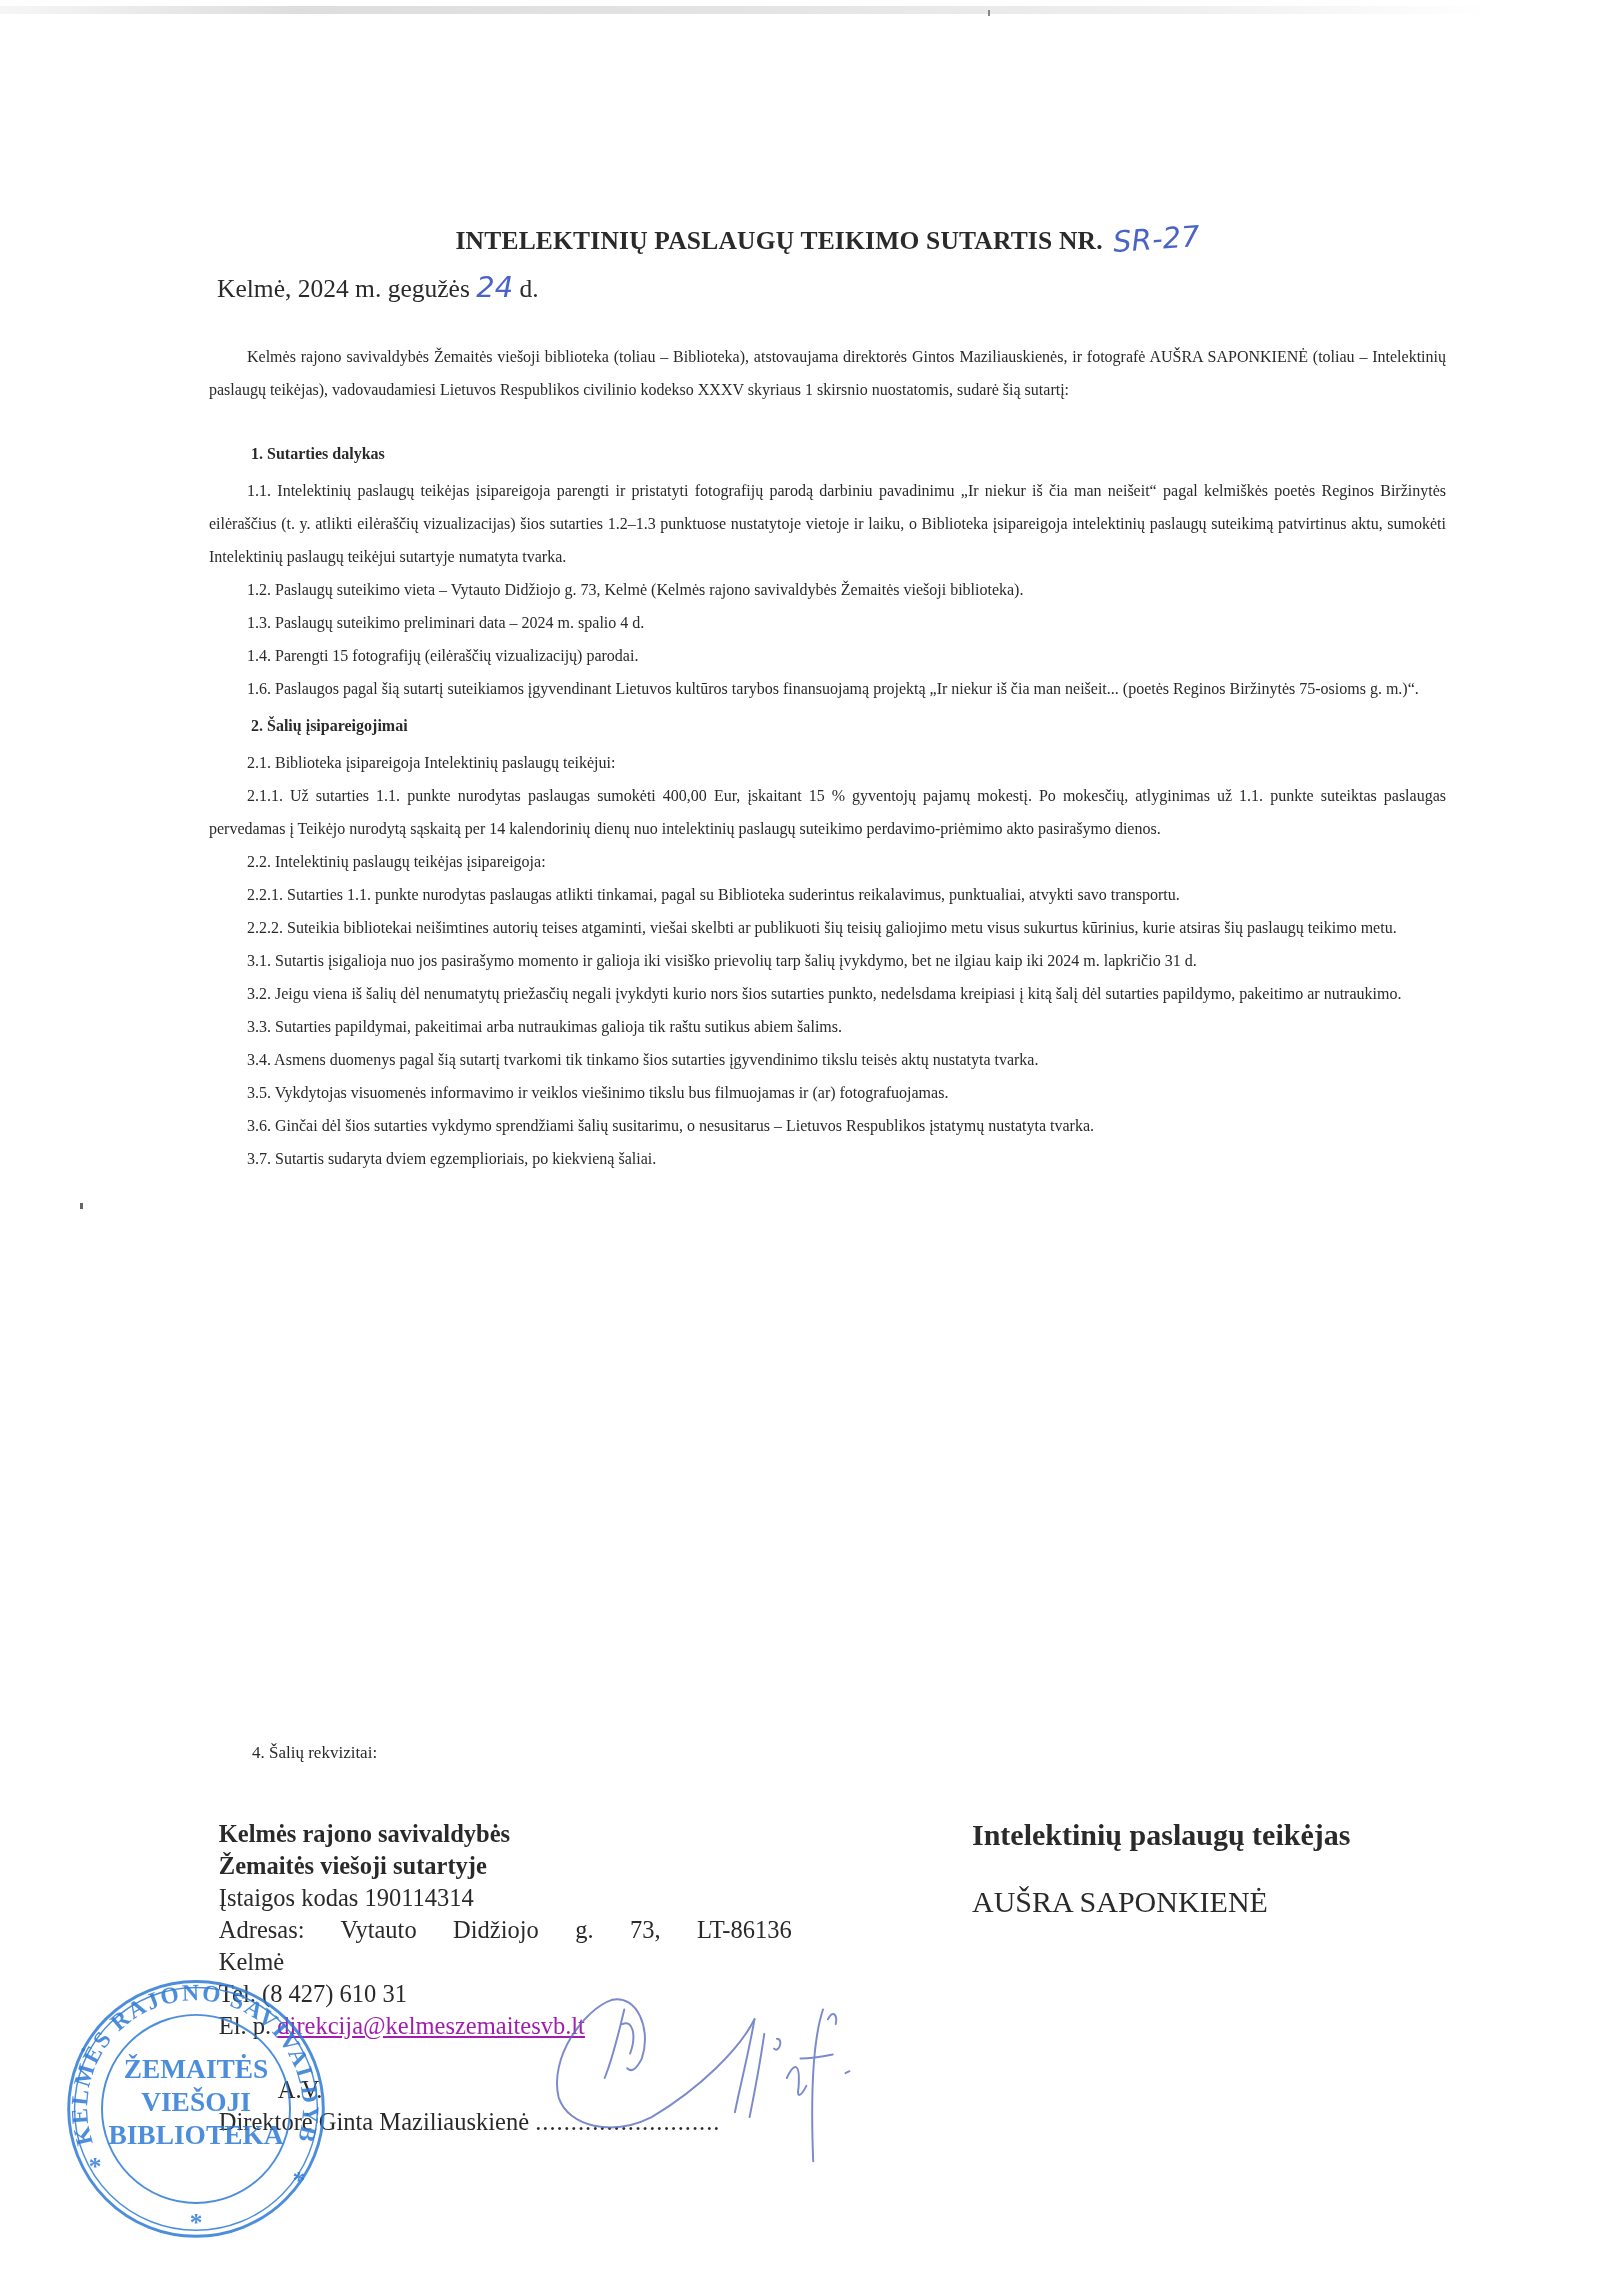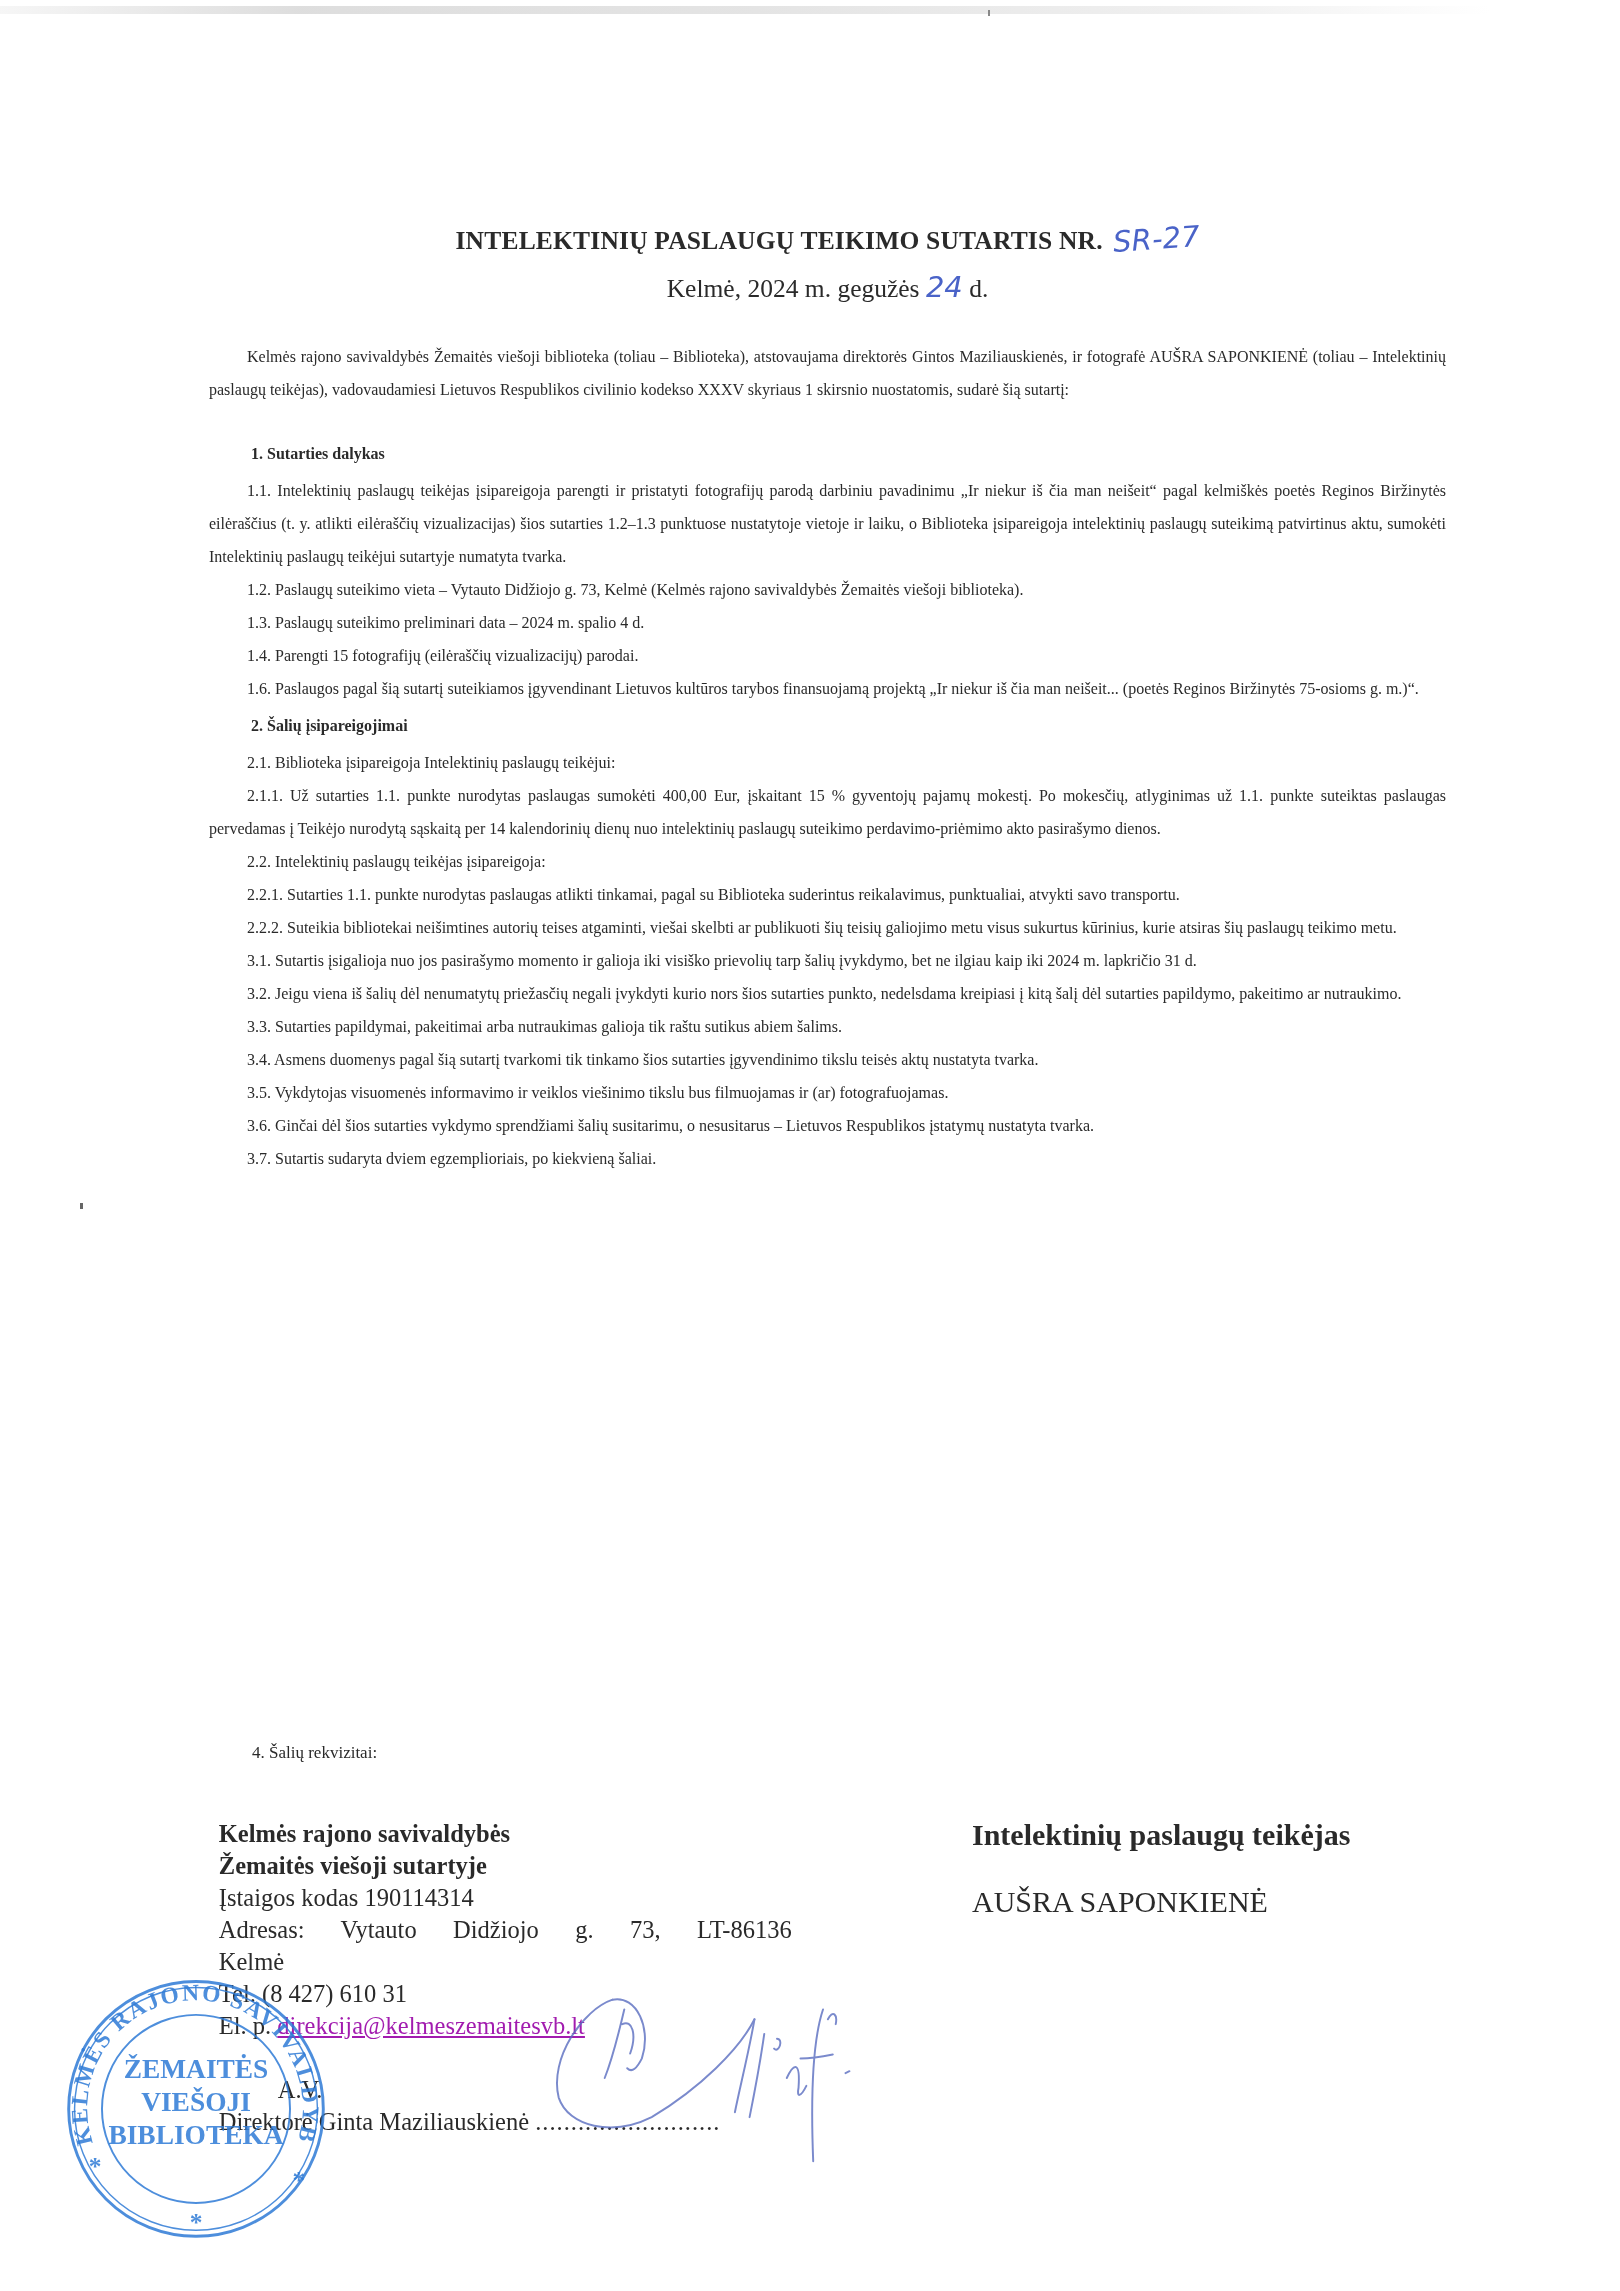--- a/index.html
+++ b/index.html
@@ -6,21 +6,21 @@
     body { width: 1620px; height: 2292px; position: relative; overflow: hidden;
            font-family: "Liberation Serif", "DejaVu Serif", serif; color: #2a2a2a; }
     .scan-edge { position: absolute; left: 0; top: 5.9px; width: 1490px; height: 7.8px;
       background: linear-gradient(to right, #f2f2f2 0%, #cfcfcf 20%, #d8d8d8 50%, #e9e9e9 80%, rgba(255,255,255,0) 100%);
       opacity: .7; }
     .page { position: absolute; left: 209px; top: 0; width: 1237px; }
     .title { position: absolute; left: 0; top: 222px; width: 1237px; text-align: center;
       font-weight: bold; font-size: 25.5px; letter-spacing: 0.2px; }
     .title .hand { color: #4a63c8; font-family: "DejaVu Sans", sans-serif; font-weight: normal;
       font-style: italic; font-size: 29px; margin-left: 9.8px; display: inline-block; transform: rotate(-4deg); }
-    .date { position: absolute; left: 0; top: 270px; width: 1237px; text-align: center; font-size: 25.5px; }
+    .date { position: absolute; left: 8px; top: 270px; width: 1237px; text-align: left; font-size: 25.5px; }
     .date .hand { color: #4a63c8; font-family: "DejaVu Sans", sans-serif; font-style: italic; font-size: 29px; }
     .body { position: absolute; left: 0; top: 340px; width: 1237px; font-size: 16px; line-height: 33px; }
     .p { text-align: justify; text-indent: 38px; margin: 0; }
     .p.last-left { text-align-last: left; }
     .h { font-weight: bold; text-indent: 38px; margin: 4px; }
     .gap1 { height: 27.4px; }
     .rekv-h { position: absolute; left: 43px; top: 1743px; font-weight: normal; font-size: 17px; }
     .left-col { position: absolute; left: 9.8px; top: 1818px; width: 588px; font-size: 24.5px; line-height: 32px; }
     .left-col .b { font-weight: bold; }
     .left-col .addr { text-align: justify; text-align-last: justify; width: 573px; word-spacing: 7.8px; }

